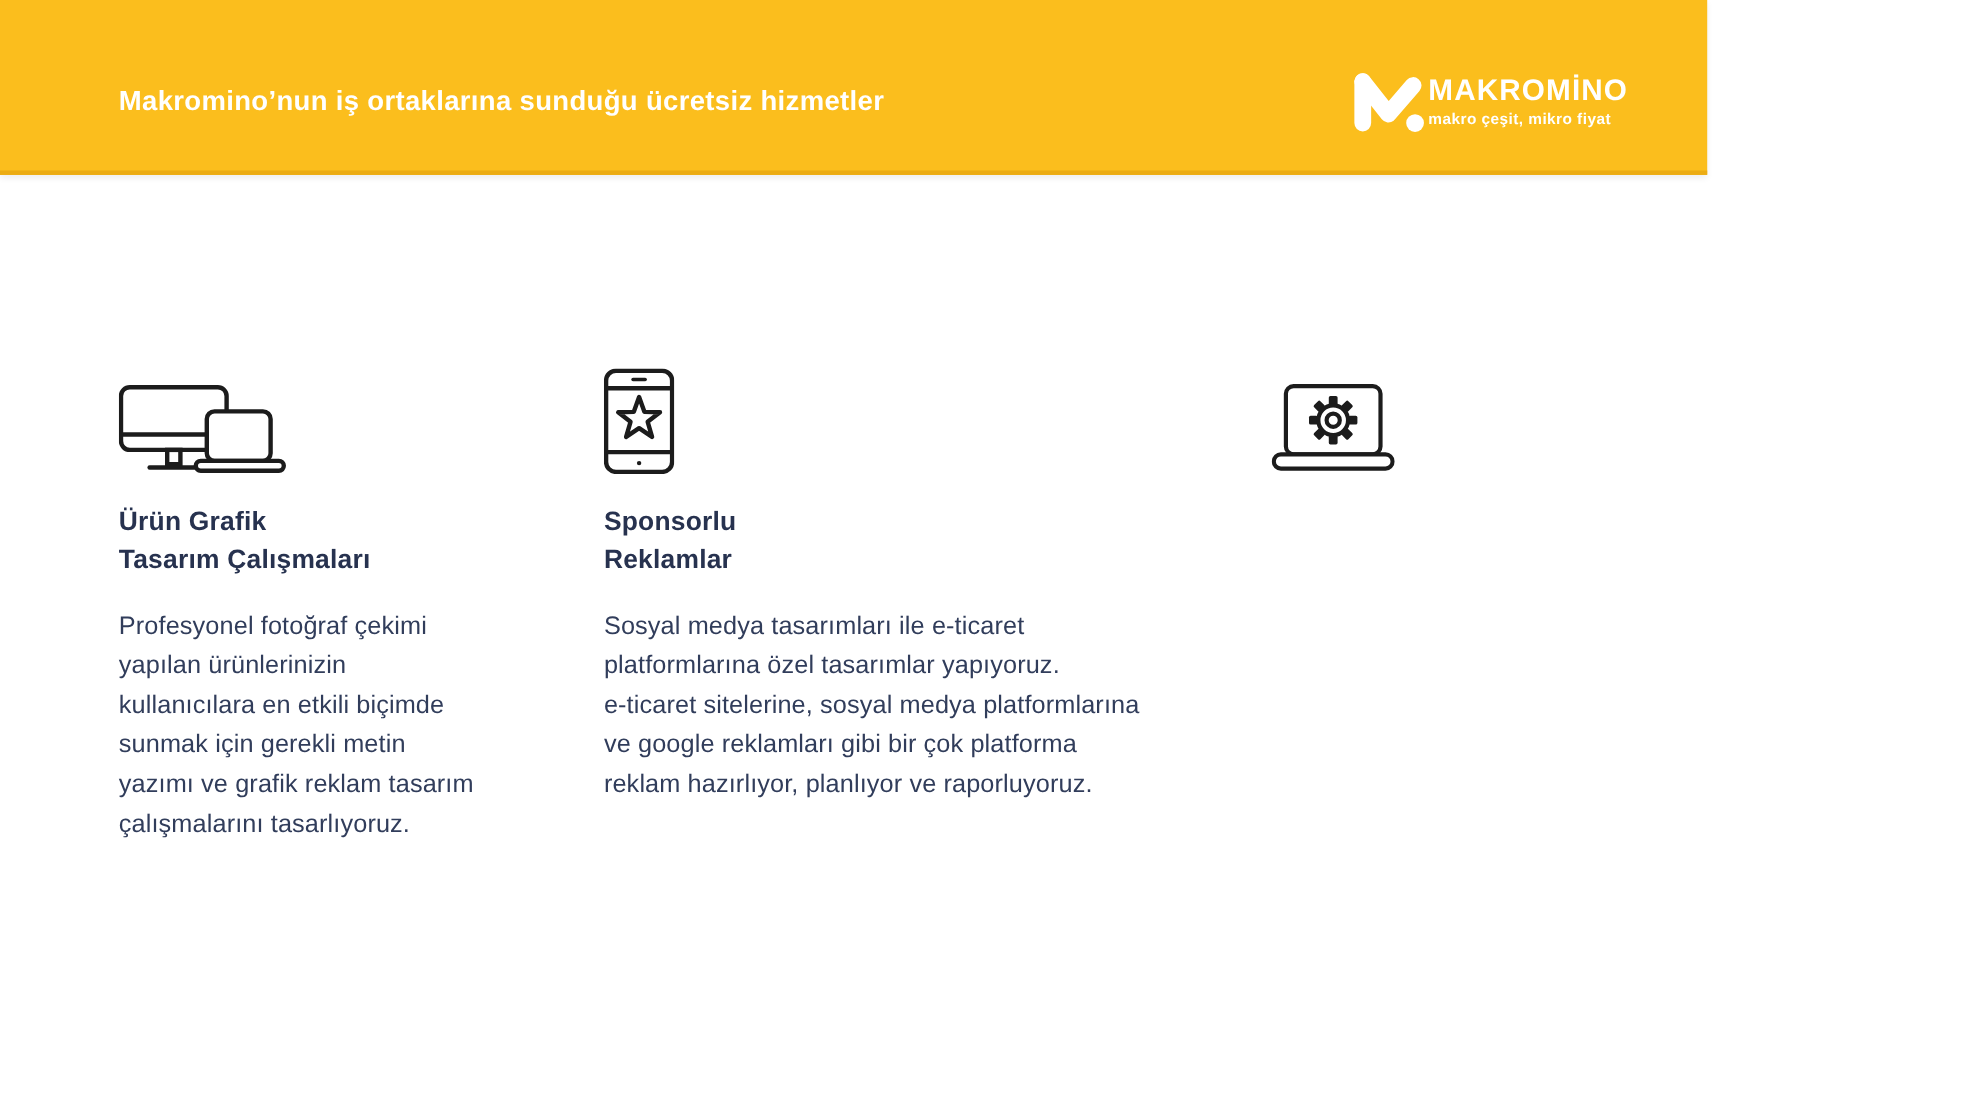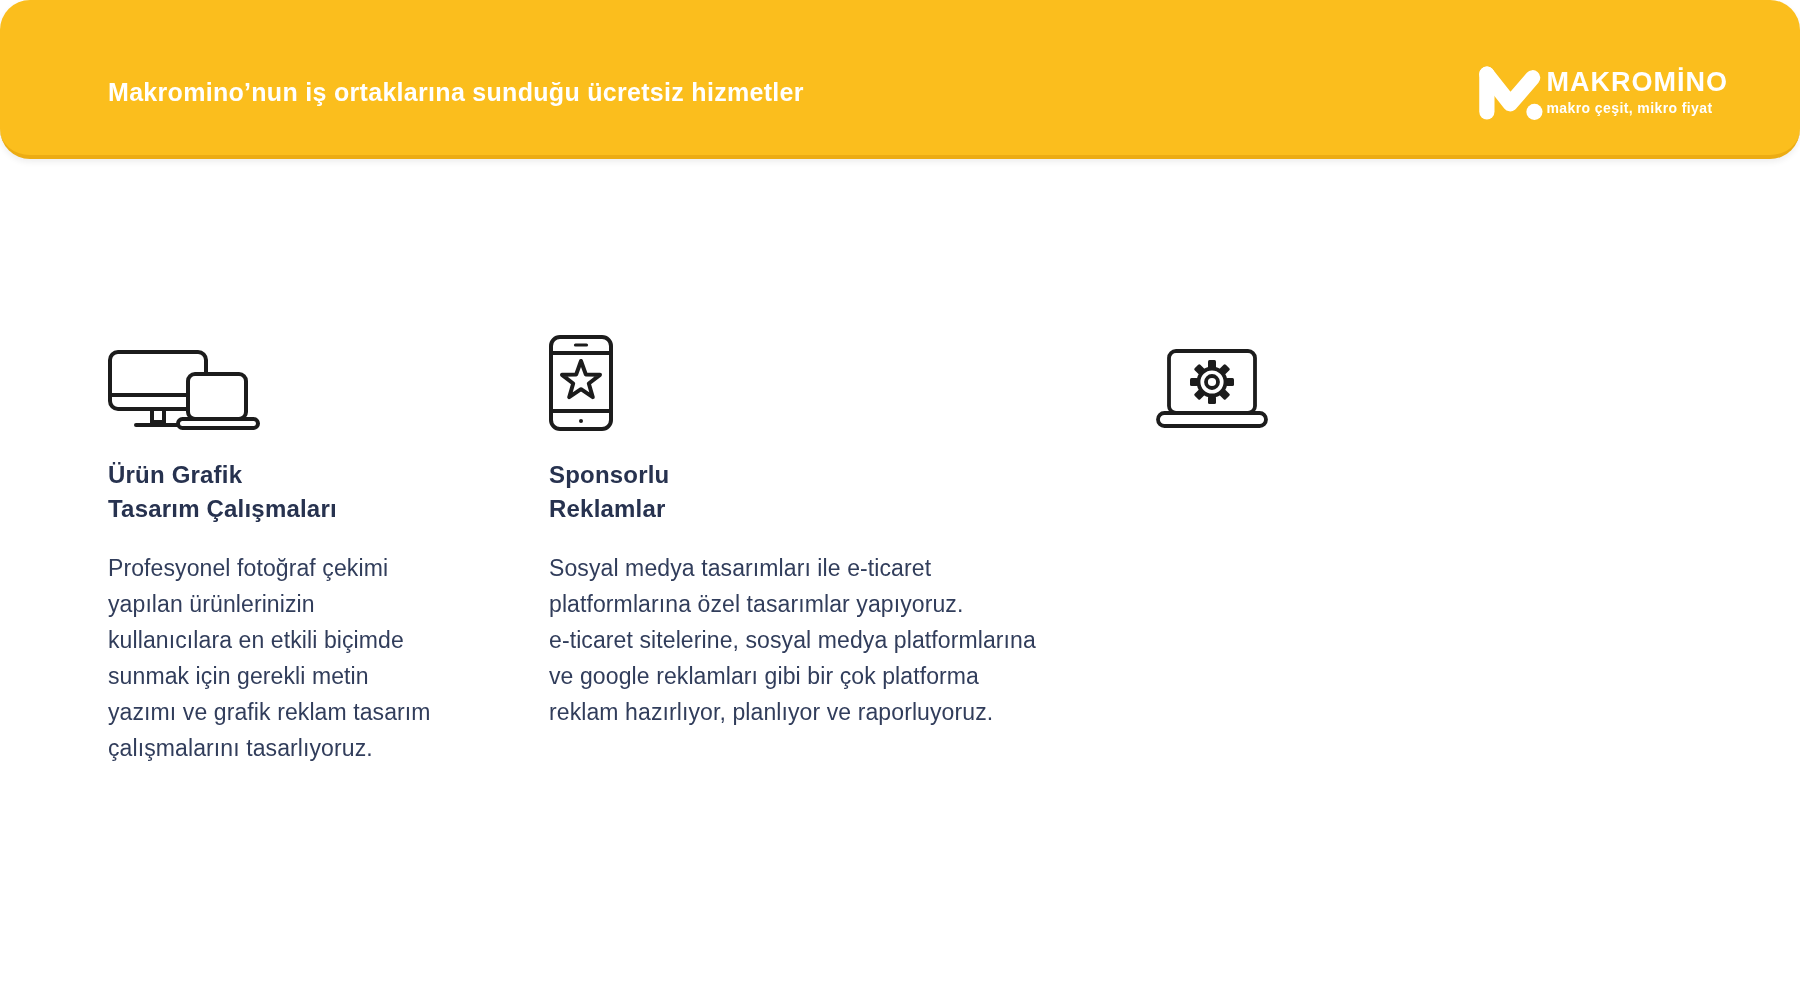--- a/index.html
+++ b/index.html
@@ -6,28 +6,27 @@
   .canvas{
     position:relative;
     width:1800px;height:1000px;
     background:#ffffff;
     overflow:hidden;
     font-family:"Liberation Sans", sans-serif;
   }
 
   
   .header{
-    position:absolute;left:0;top:0;width:1800px;height:159px;
+    position:absolute;left:0;top:0;width:1552px;height:159px;
     background:#FBBE1D;
     border-bottom:4px solid #ECAC13;
     box-shadow:0 3px 6px rgba(0,0,0,0.07);
     display:flex;align-items:center;justify-content:space-between;
     padding:30px 72px 0 108px;
     box-sizing:border-box;
-    border-radius:30px;
   }
   .header-title{
     color:#ffffff;font-size:25px;font-weight:bold;letter-spacing:.3px;
   }
   .logo{display:flex;align-items:center;}
   .logo-text{display:flex;flex-direction:column;justify-content:center;}
   .logo-name{color:#fff;font-size:27px;font-weight:bold;letter-spacing:1px;line-height:1;}
   .logo-tagline{color:#fff;font-size:14px;font-weight:bold;letter-spacing:.4px;margin-top:4px;}
 
   

